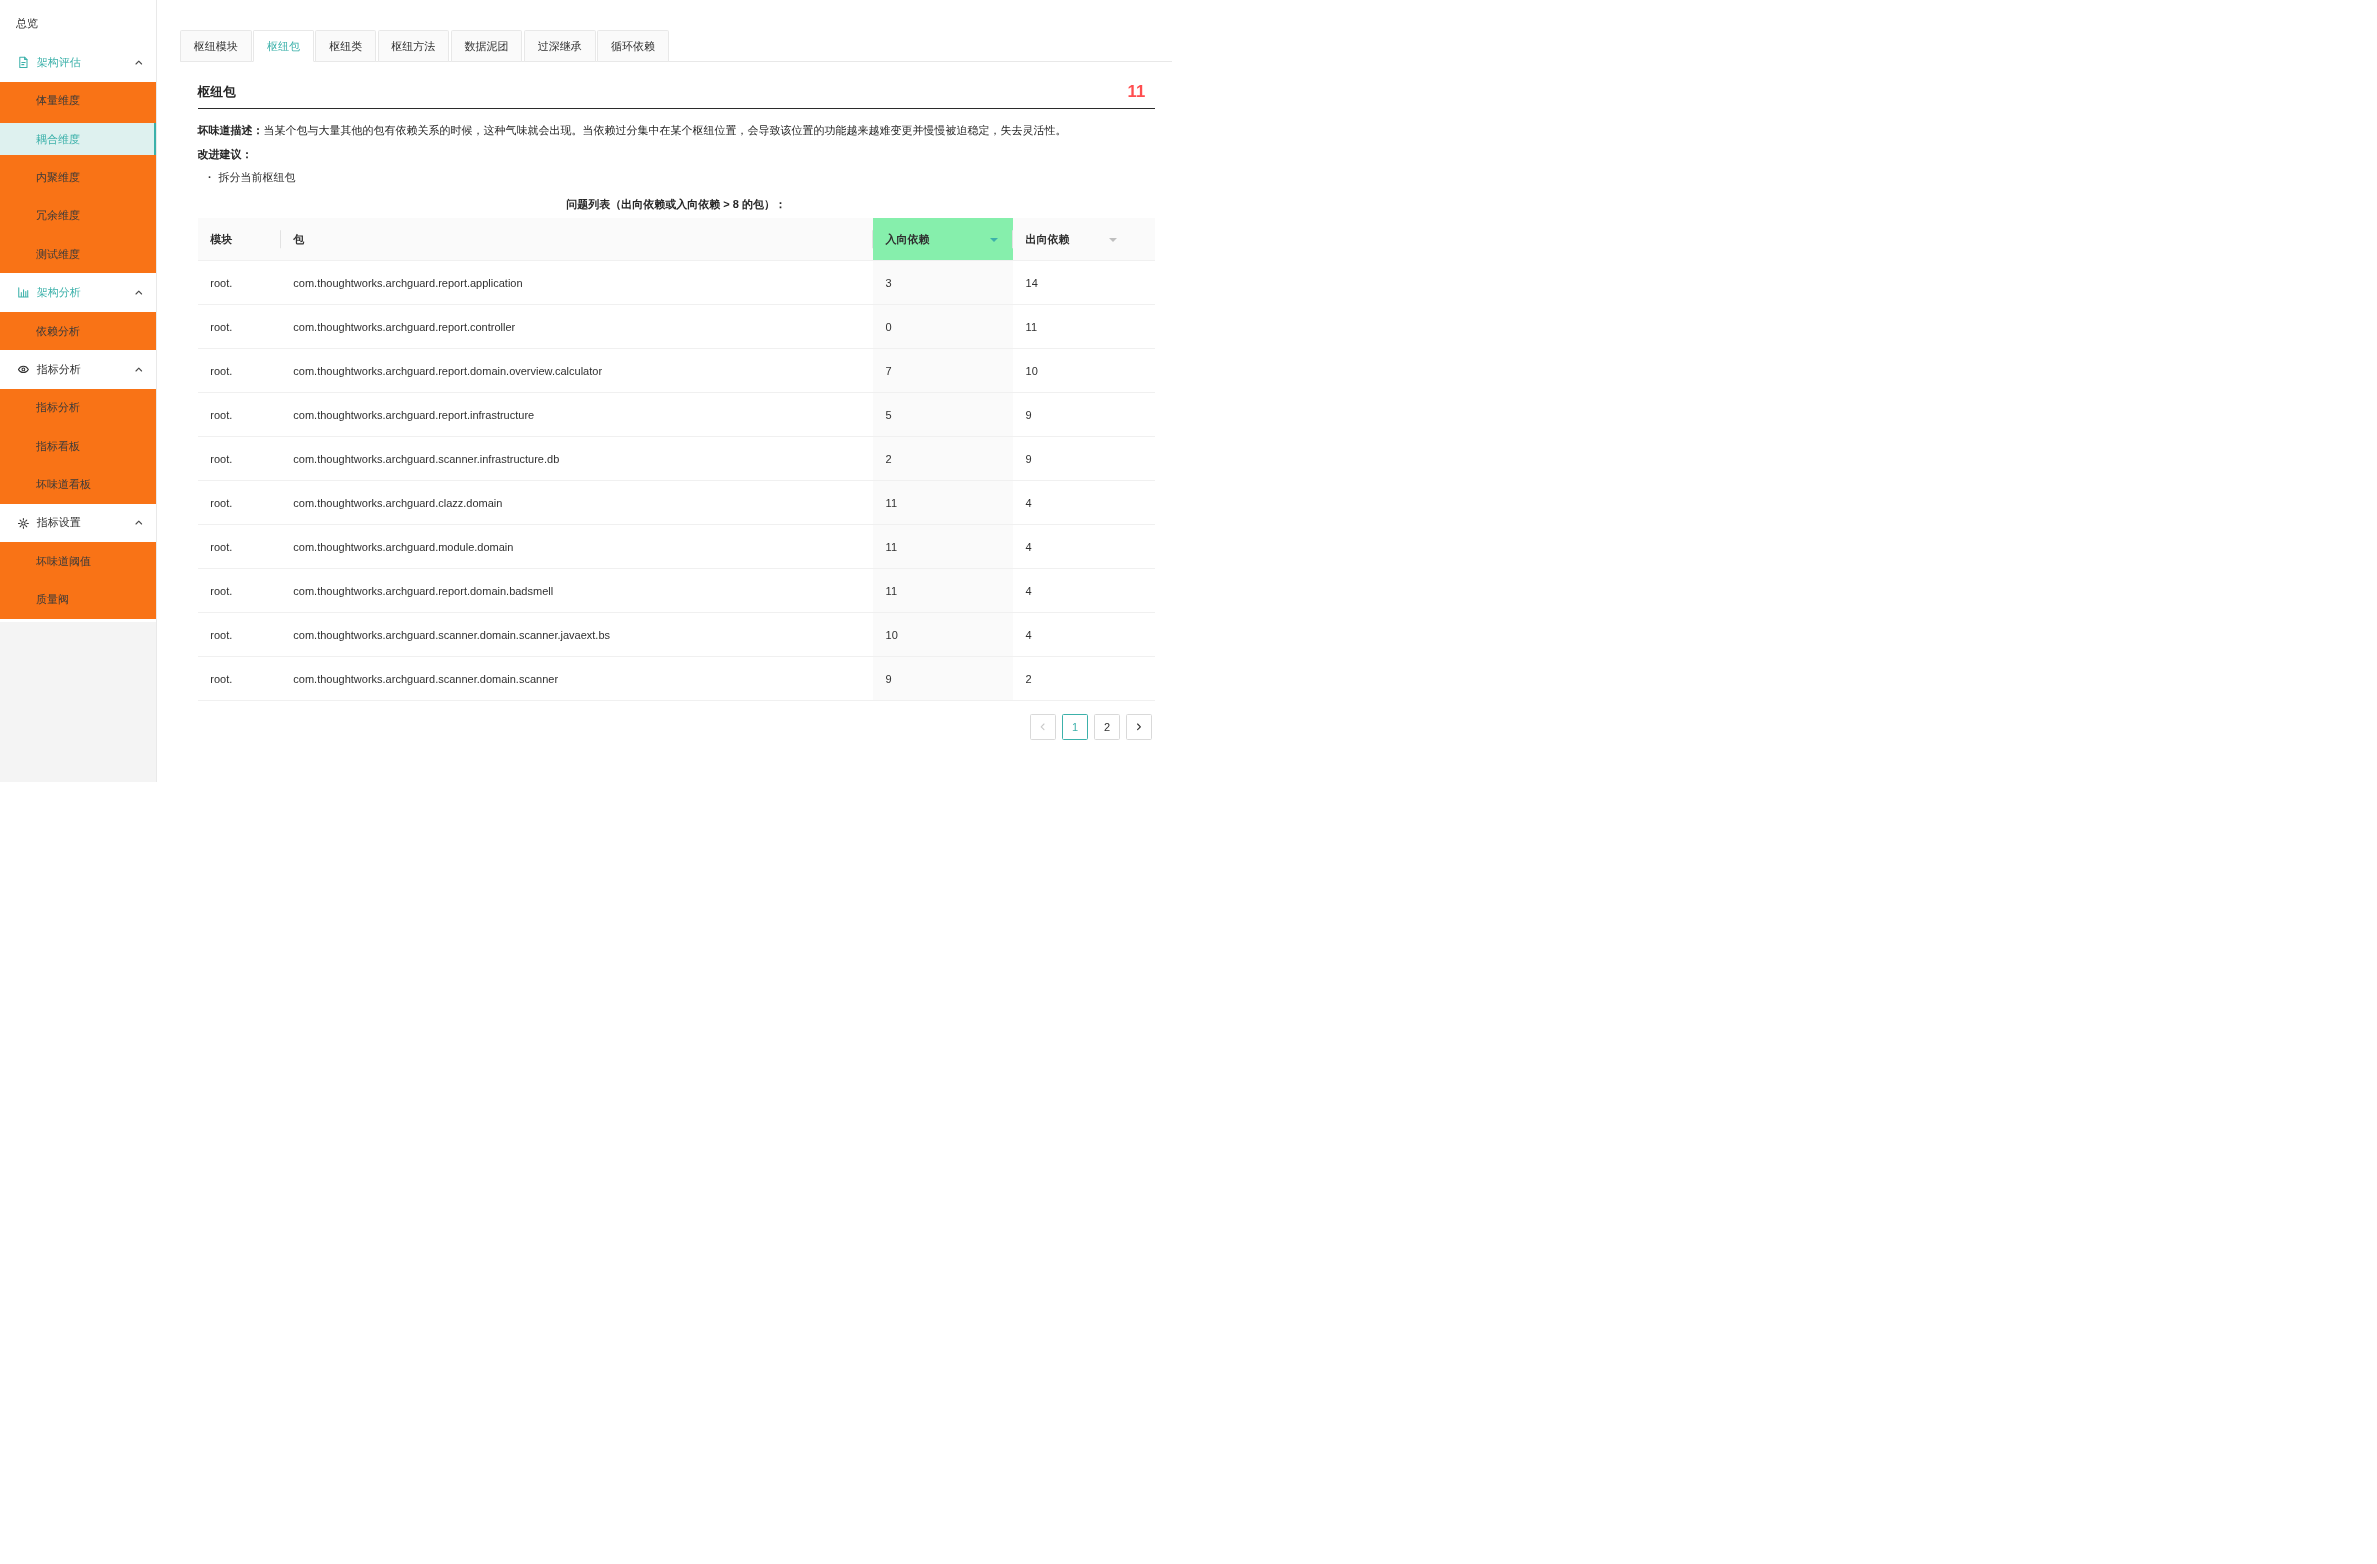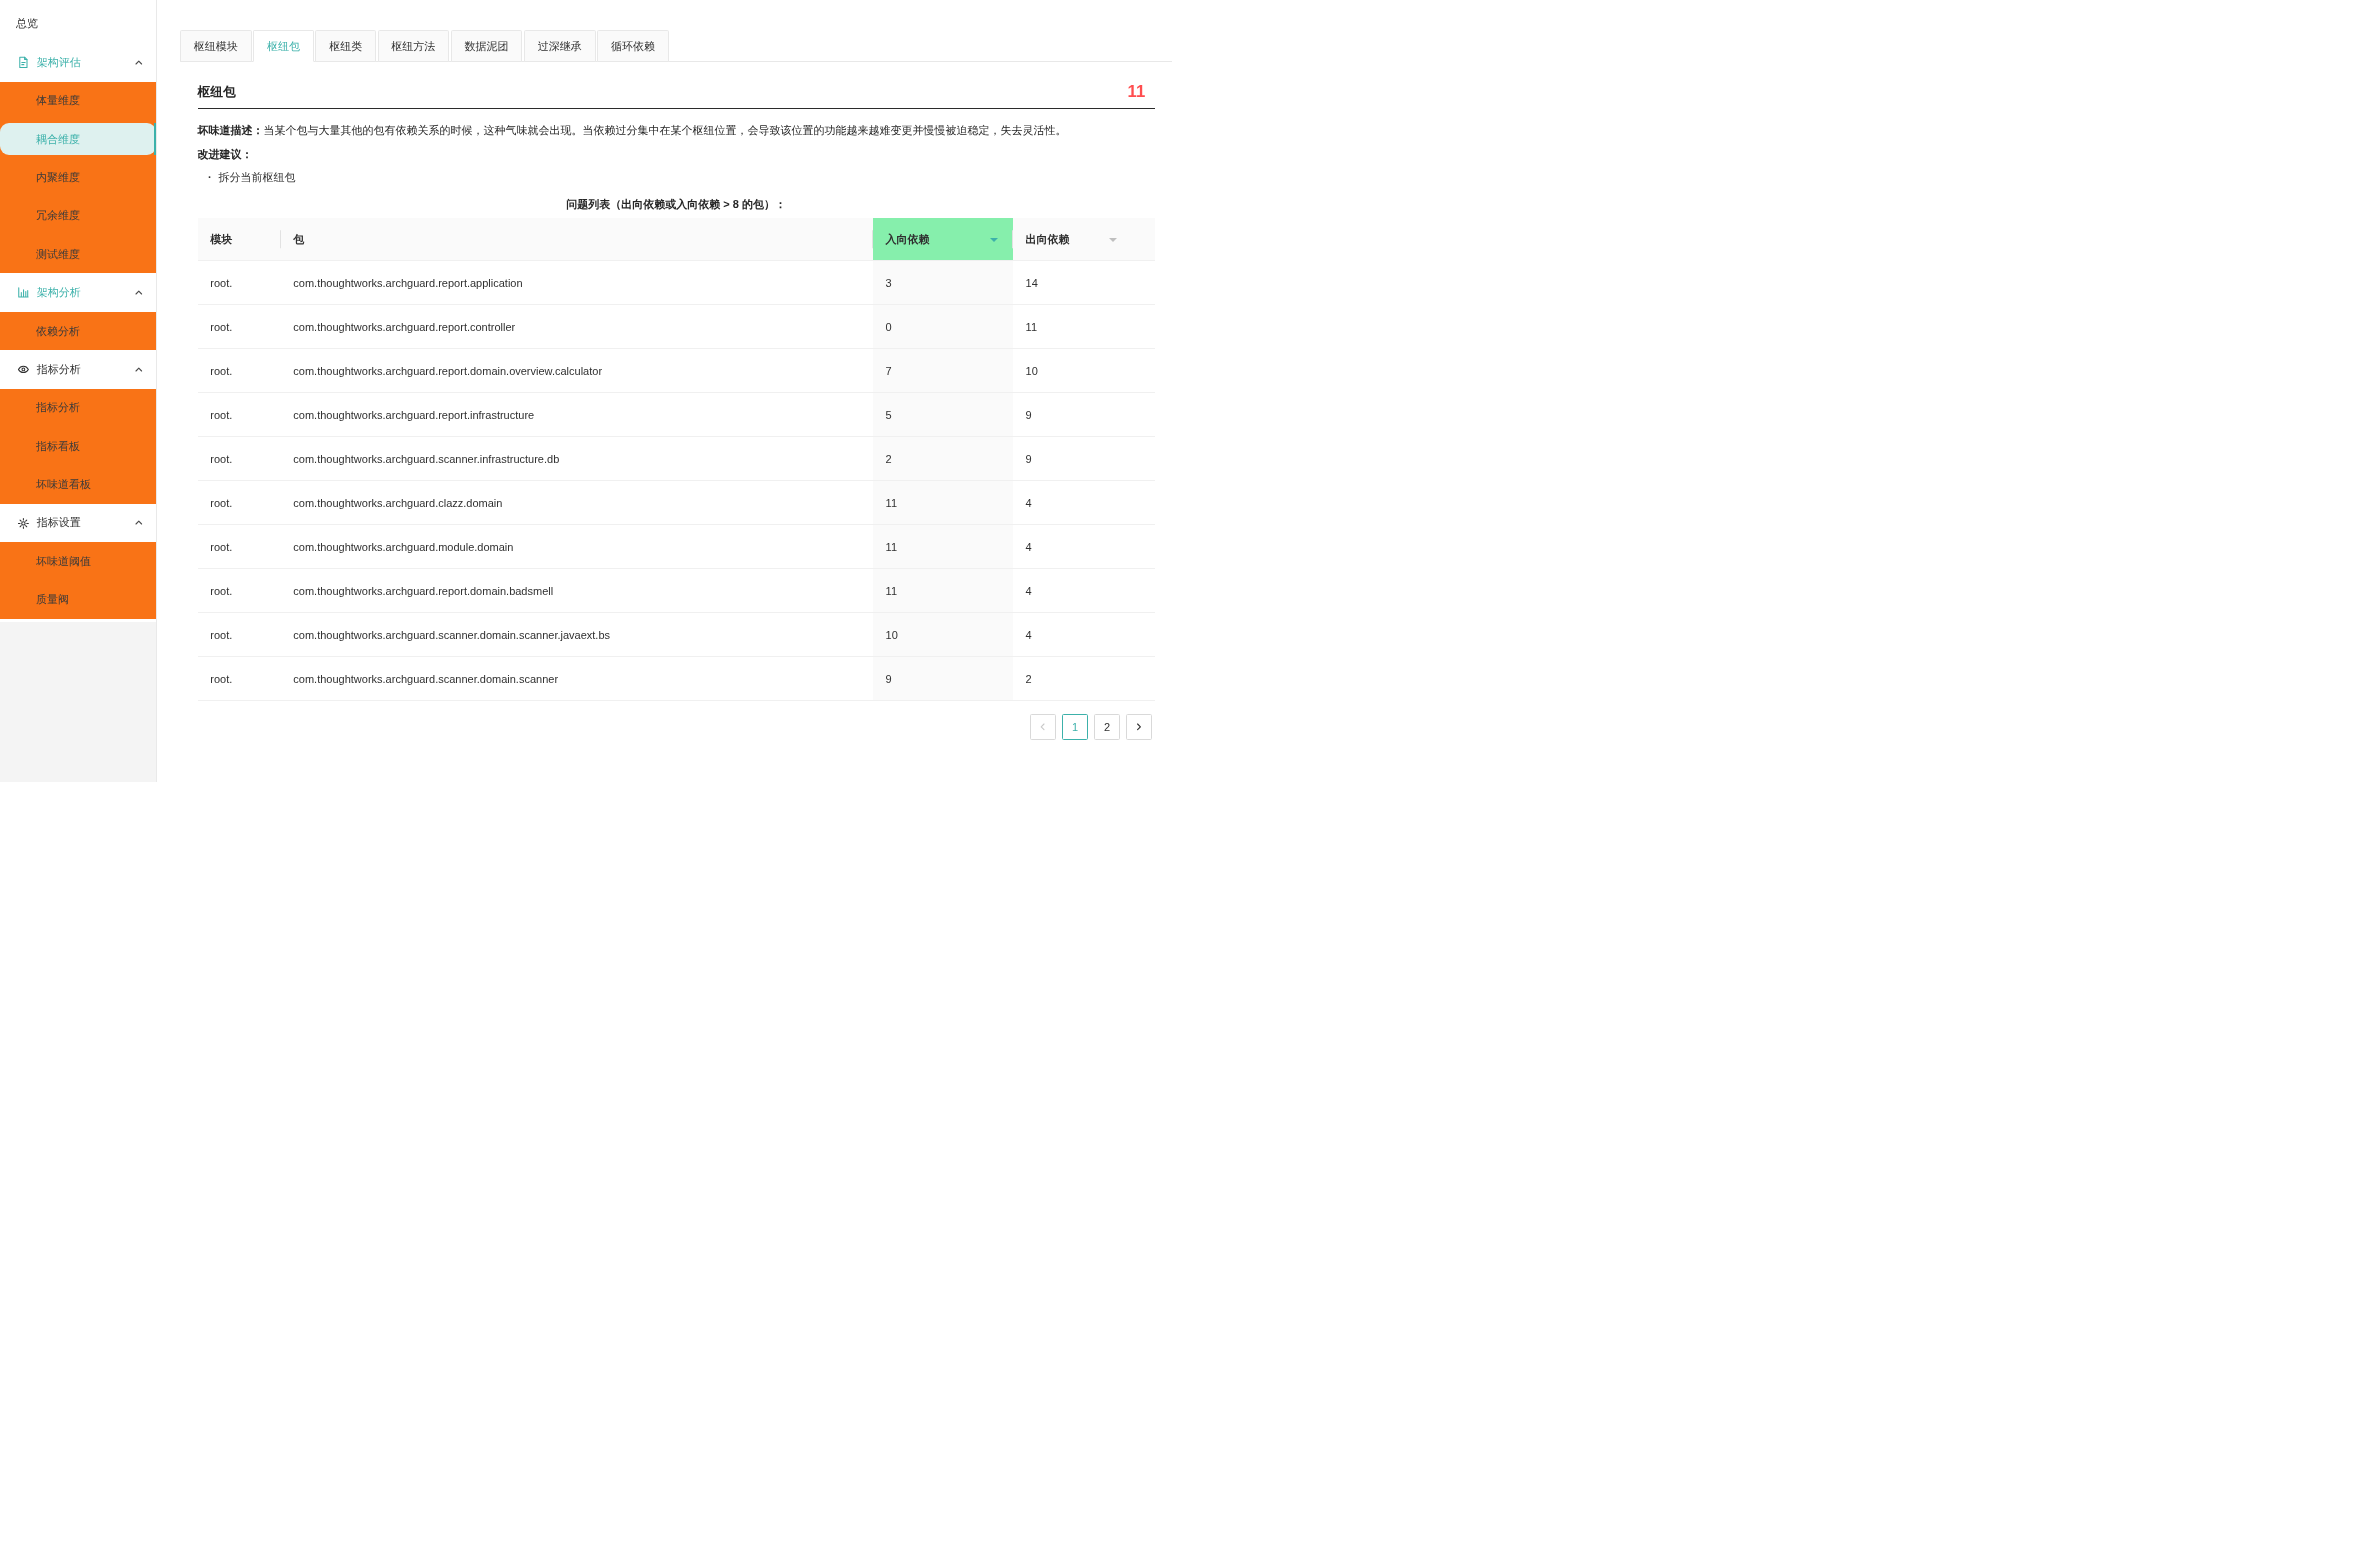--- a/index.html
+++ b/index.html
@@ -23,21 +23,21 @@
   .group-header { height:32px; flex:0 0 32px; display:flex; align-items:center;
     margin:3.2px 0; padding:0 12.8px 0 16.7px; color:#303030; cursor:pointer; }
   .group-header.teal { color:#3cb1aa; }
   .gicon { width:12.8px; height:12.8px; margin-right:7.2px; display:flex; align-items:center; }
   .glabel { flex:1; }
   .chev { width:9.6px; height:9.6px; color:#4a4a4a; display:flex; align-items:center; }
   .sub-block { background:#f97316; padding:3.2px 0; }
   .menu-row.sub { padding-left:36px; margin:6.4px 0; }
   .sub-block .menu-row.sub:first-child { margin-top:0; }
   .sub-block .menu-row.sub:last-child { margin-bottom:0;padding-left:36px; }
-  .menu-row.selected { background:#def1ef; color:#3cb1aa; position:relative;border-radius:9px; }
+  .menu-row.selected { background:#def1ef; color:#3cb1aa; position:relative; }
   .menu-row.selected::after { content:""; position:absolute; right:0; top:0; bottom:0;
     width:2.4px; background:#3cb1aa; }
   .sidebar-filler { flex:1; background:#f4f4f4; margin-top:3.2px; }
 
   
   .content { margin-left:157px; }
   .tabs { margin:29.5px 16.7px 0 23px; display:flex; gap:1.6px;
     border-bottom:0.8px solid #e8e8e8; }
   .tab { height:32px; line-height:30px; padding:0 12.8px; background:#fafafa;
     border:0.8px solid #e8e8e8; border-radius:1.6px 1.6px 0 0; margin-bottom:-0.8px;

